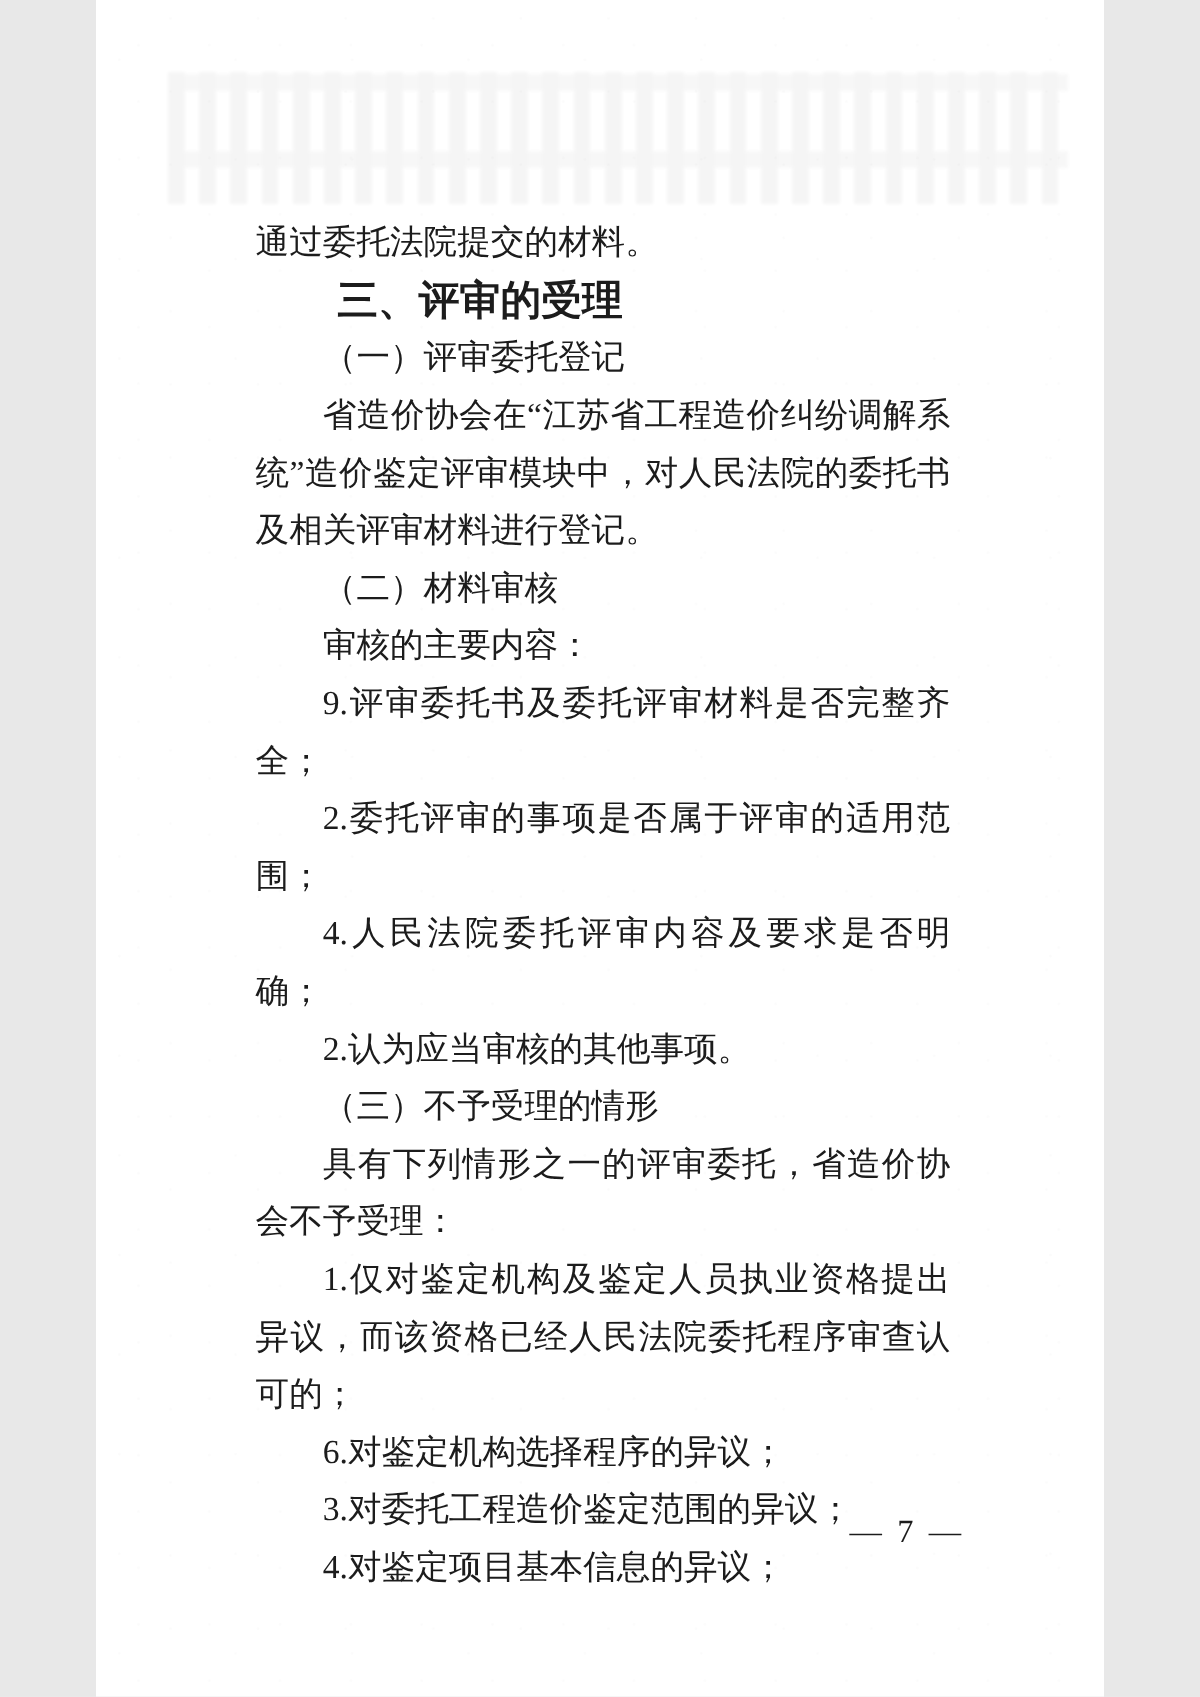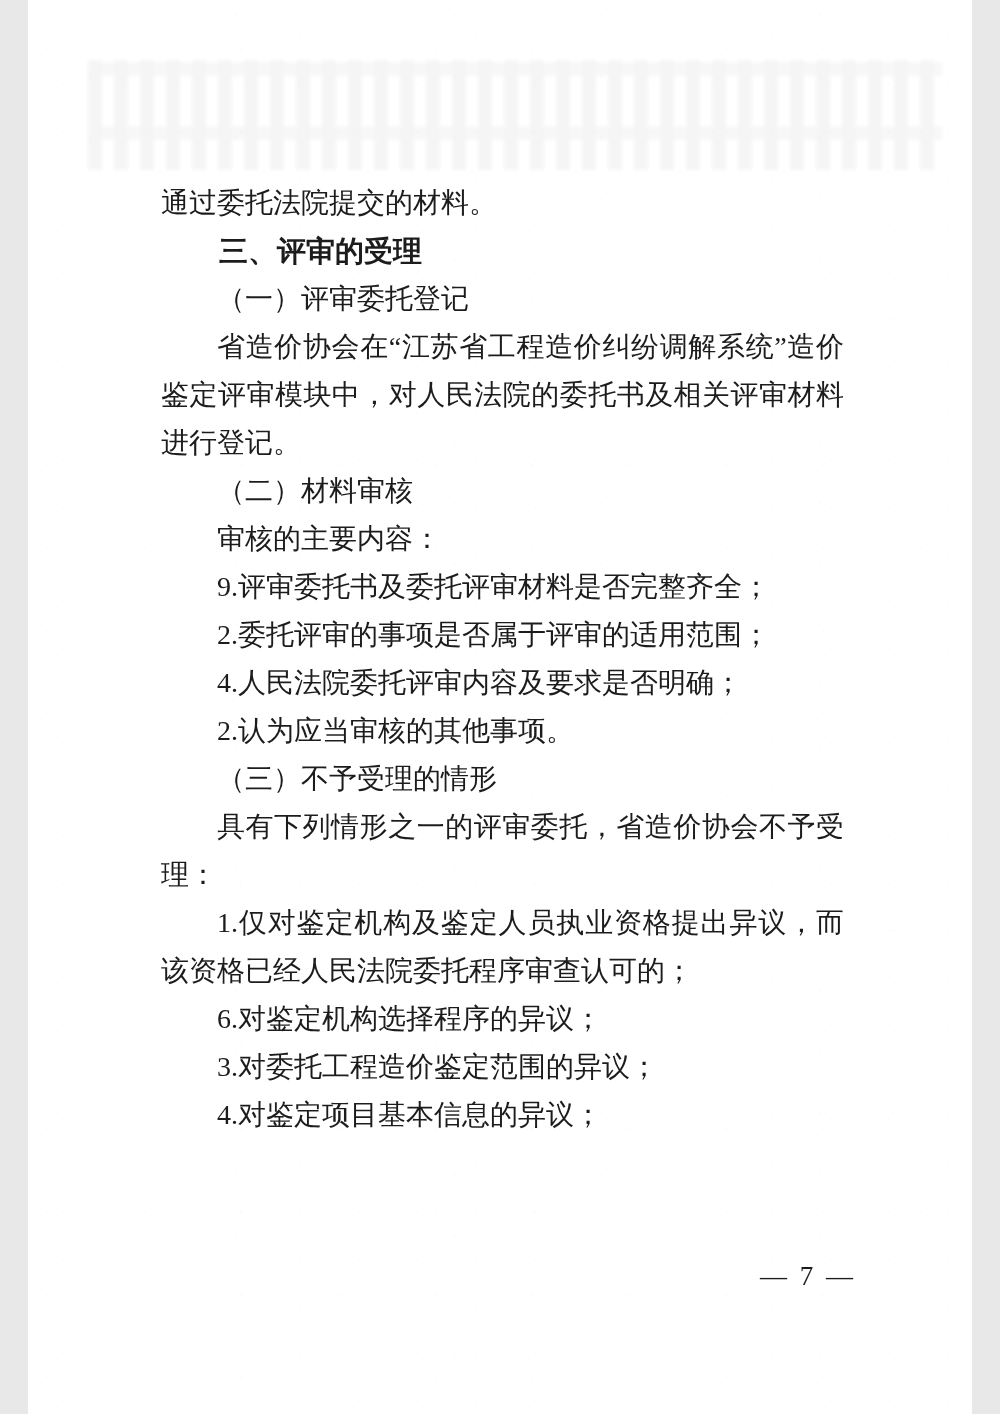--- a/index.html
+++ b/index.html
@@ -2,21 +2,21 @@
 <html lang="zh"><head>
 <meta charset="utf-8">
 <style>
   html, body {
     margin: 0;
     padding: 0;
     background: #e8e8e8;
   }
   .page {
     position: relative;
-    width: 944px;
+    width: 840px;
     height: 1414px;
     margin: 0 auto;
     background: #ffffff;
     overflow: hidden;
     font-family: "Liberation Serif", "DejaVu Serif", serif;
     color: #1c1c1c;
   }
   
   .scan-bleed {
     position: absolute;
@@ -55,21 +55,21 @@
   .blk {
     margin: 0;
     text-indent: 2em;
   }
   .blk--cont {
     text-indent: 0;
   }
   .blk--heading {
     font-family: "Liberation Sans", "DejaVu Sans", sans-serif;
     font-weight: 700;
-    font-size: 29px;
+    font-size: 34px;
   }
   .blk--sub {
     font-weight: 400;
   }
   .page-number {
     position: absolute;
     right: 116px;
     top: 1261px;
     font-size: 27px;
     letter-spacing: 3px;

